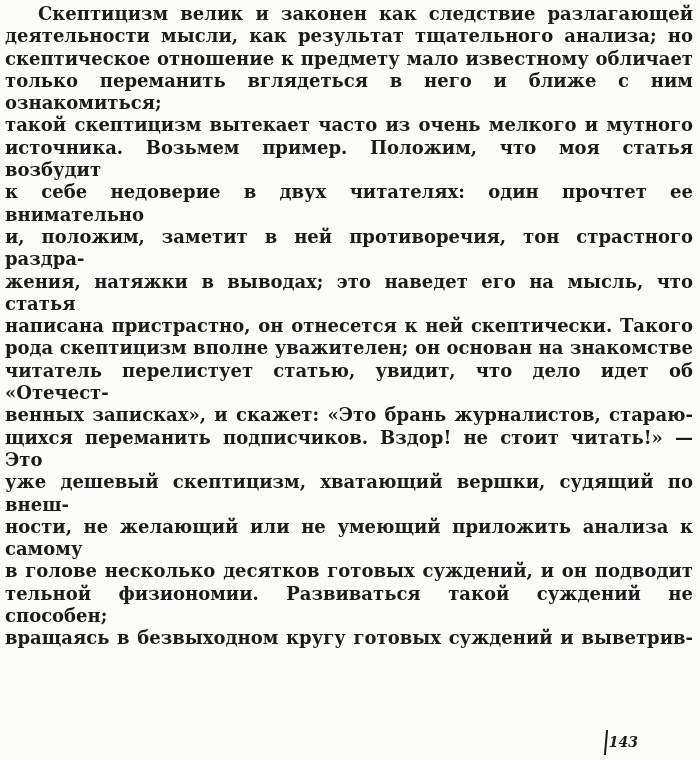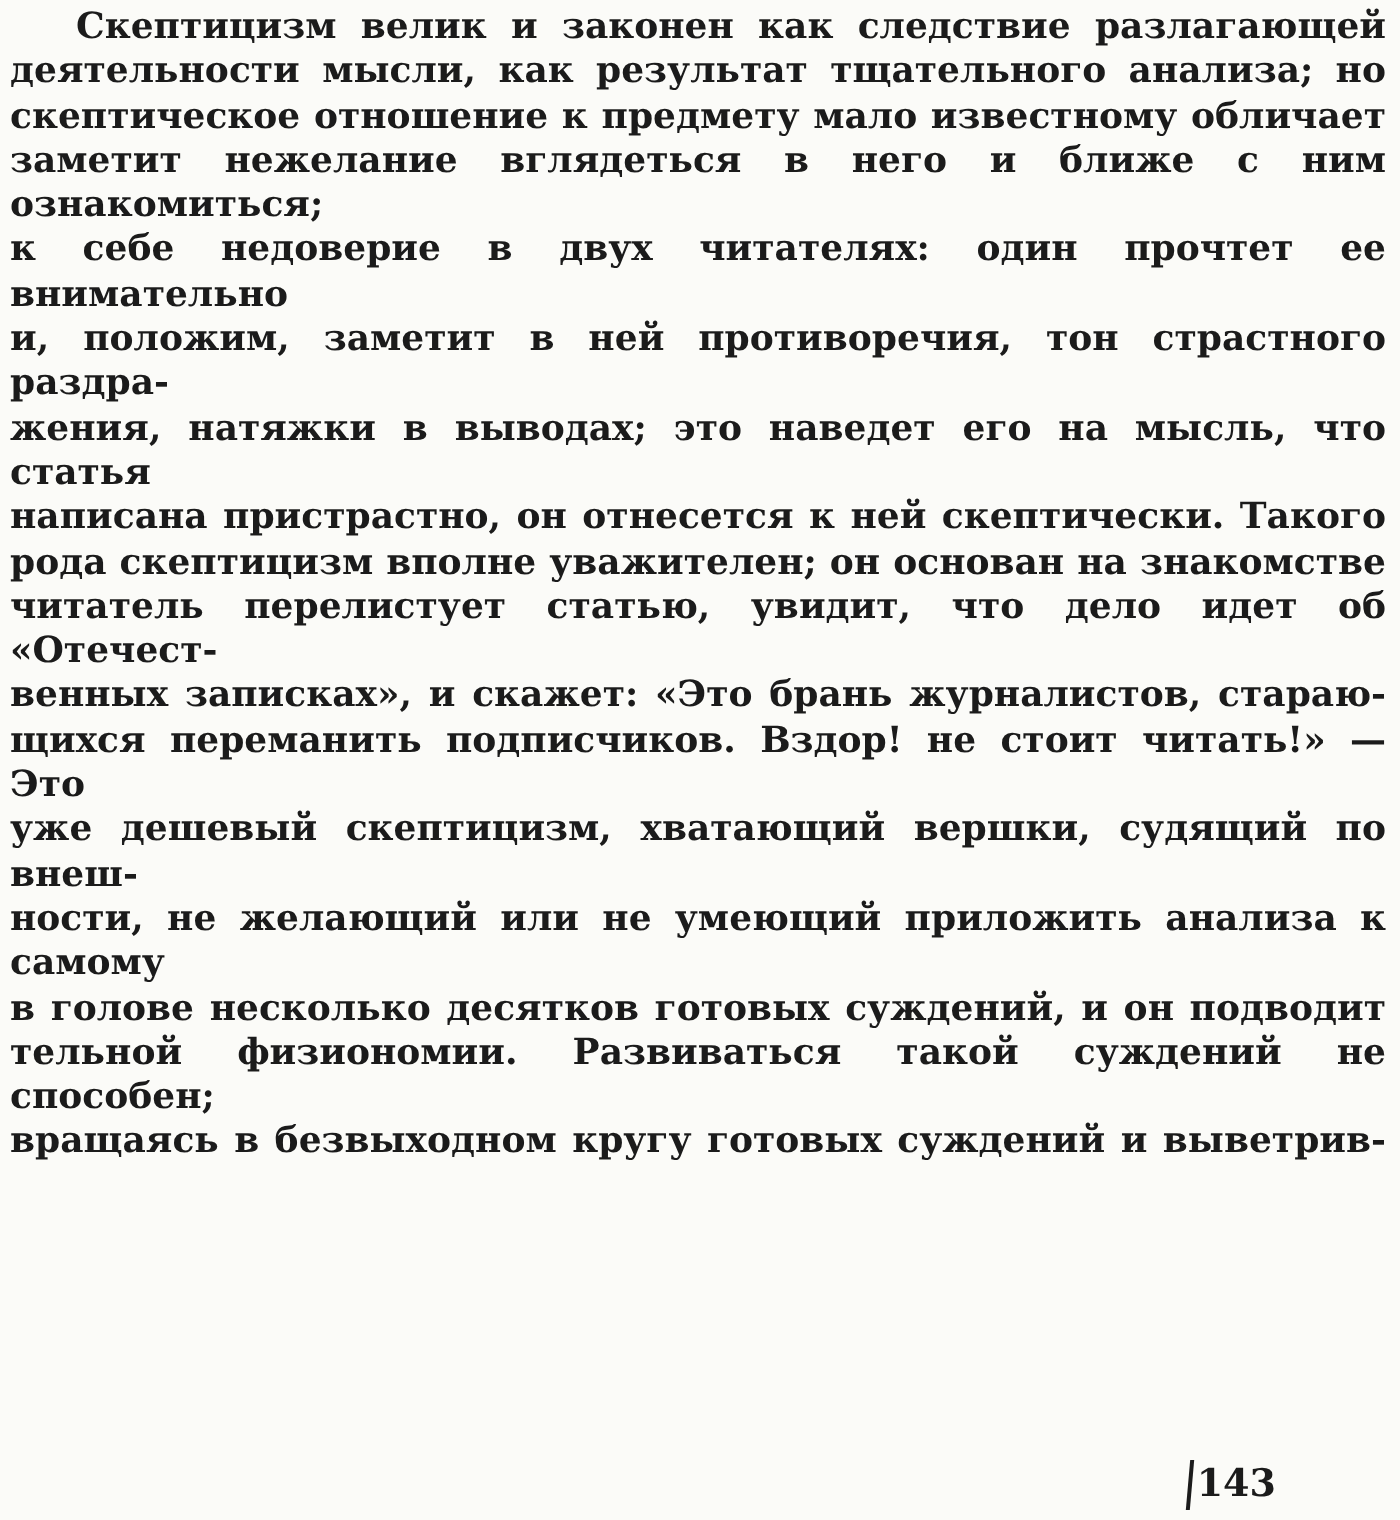--- a/index.html
+++ b/index.html
@@ -45,34 +45,37 @@
     display: inline-block;
     width: 2px;
     height: 25px;
     background: var(--ink, #1b1b1b);
     margin-right: 2px;
     transform: skewX(-5deg);
   }
   .folio-num {
     font-family: "DejaVu Serif", "Liberation Serif", serif;
     font-weight: bold;
-    font-size: 19px;
+    font-style: italic;
+    font-size: 14px;
     line-height: 25px;
     color: var(--ink, #1b1b1b);
   }
 </style>
 </head>
 <body>
 
 <div class="page">
   <div class="text-block" id="text-block">
       <div class="line indent">Скептицизм велик и законен как следствие разлагающей</div>
       <div class="line">деятельности мысли, как результат тщательного анализа; но</div>
       <div class="line">скептическое отношение к предмету мало известному обличает</div>
-      <div class="line">заметит нежелание вглядеться в него и ближе с ним ознакомиться;</div>
+      <div class="line">только переманить вглядеться в него и ближе с ним ознакомиться;</div>
+      <div class="line">такой скептицизм вытекает часто из очень мелкого и мутного</div>
+      <div class="line">источника. Возьмем пример. Положим, что моя статья возбудит</div>
       <div class="line">к себе недоверие в двух читателях: один прочтет ее внимательно</div>
       <div class="line">и, положим, заметит в ней противоречия, тон страстного раздра-</div>
       <div class="line">жения, натяжки в выводах; это наведет его на мысль, что статья</div>
       <div class="line">написана пристрастно, он отнесется к ней скептически. Такого</div>
       <div class="line">рода скептицизм вполне уважителен; он основан на знакомстве</div>
       <div class="line">читатель перелистует статью, увидит, что дело идет об «Отечест-</div>
       <div class="line">венных записках», и скажет: «Это брань журналистов, стараю-</div>
       <div class="line">щихся переманить подписчиков. Вздор! не стоит читать!» — Это</div>
       <div class="line">уже дешевый скептицизм, хватающий вершки, судящий по внеш-</div>
       <div class="line">ности, не желающий или не умеющий приложить анализа к самому</div>

